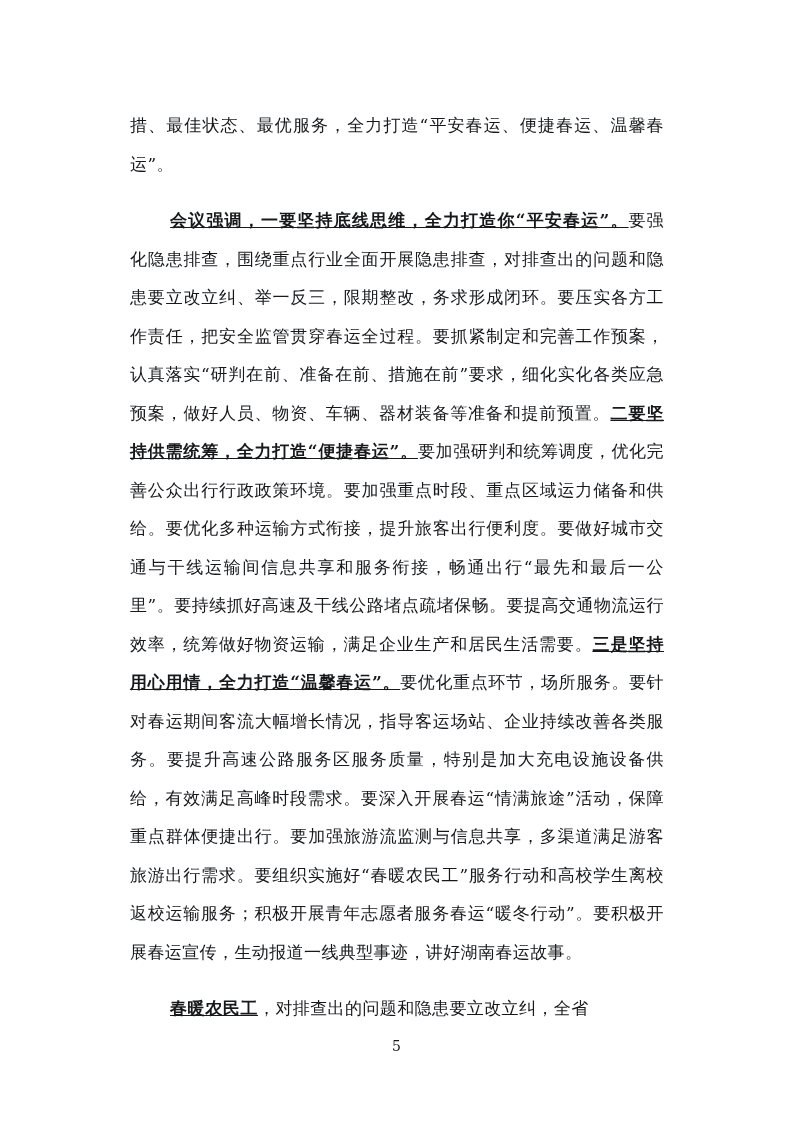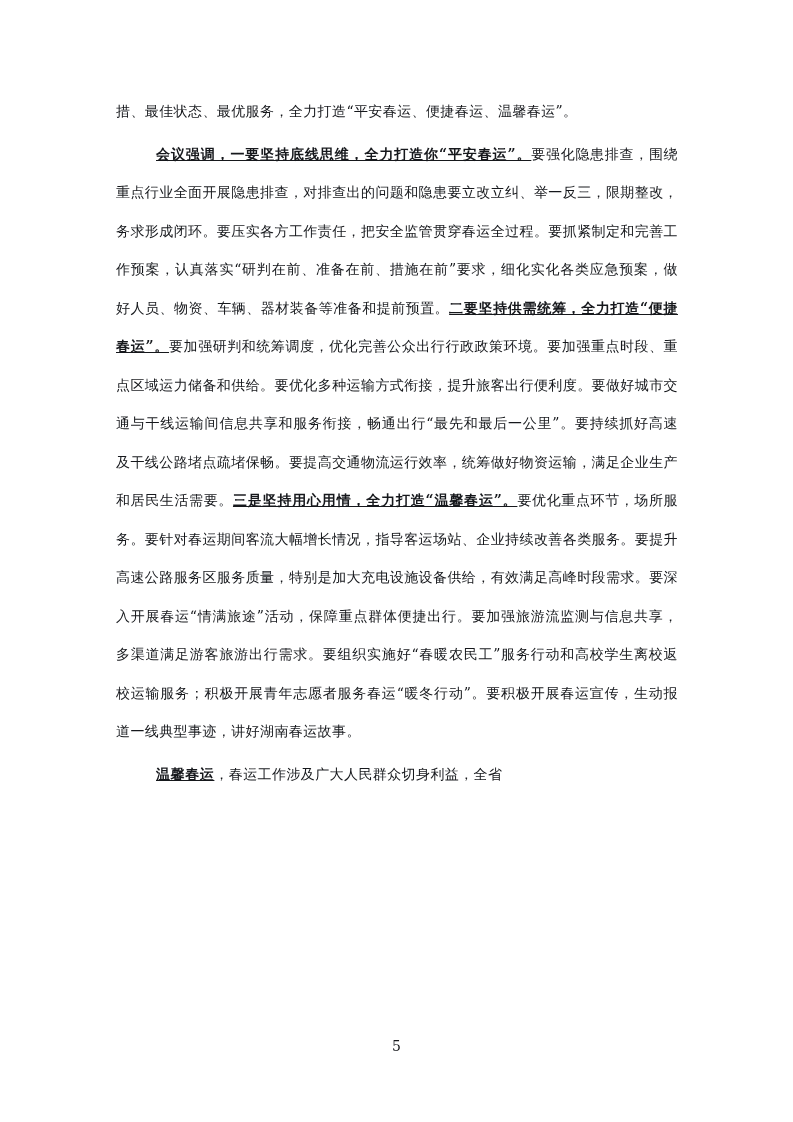--- a/index.html
+++ b/index.html
@@ -19,27 +19,27 @@
     overflow: hidden;
   }
   .content {
     position: absolute;
     left: 112px;
     top: 88px;
     width: 570px;
   }
   .para {
     font-family: "DejaVu Serif", serif;
-    font-size: 14px;
+    font-size: 17px;
     line-height: 38.5px;
     color: #16181c;
     text-align: justify;
     text-justify: inter-ideograph;
     letter-spacing: 0.4px;
-    margin: 4px;
+    margin: 18px;
     word-break: break-all;
   }
   .para + .para {
     margin-top: 0;
   }
   .indent {
     text-indent: 40px;
   }
   .b {
     font-weight: bold;
@@ -57,16 +57,16 @@
     color: #16181c;
   }
 </style>
 </head>
 <body>
 
 <div class="page">
   <div class="content">
     <p class="para" id="p1"><span>措、最佳状态、最优服务，全力打造“平安春运、便捷春运、温馨春运”。</span></p>
     <p class="para indent" id="p2"><span class="b">会议强调，一要坚持底线思维，全力打造你“平安春运”。</span><span>要强化隐患排查，围绕重点行业全面开展隐患排查，对排查出的问题和隐患要立改立纠、举一反三，限期整改，务求形成闭环。要压实各方工作责任，把安全监管贯穿春运全过程。要抓紧制定和完善工作预案，认真落实“研判在前、准备在前、措施在前”要求，细化实化各类应急预案，做好人员、物资、车辆、器材装备等准备和提前预置。</span><span class="b">二要坚持供需统筹，全力打造“便捷春运”。</span><span>要加强研判和统筹调度，优化完善公众出行行政政策环境。要加强重点时段、重点区域运力储备和供给。要优化多种运输方式衔接，提升旅客出行便利度。要做好城市交通与干线运输间信息共享和服务衔接，畅通出行“最先和最后一公里”。要持续抓好高速及干线公路堵点疏堵保畅。要提高交通物流运行效率，统筹做好物资运输，满足企业生产和居民生活需要。</span><span class="b">三是坚持用心用情，全力打造“温馨春运”。</span><span>要优化重点环节，场所服务。要针对春运期间客流大幅增长情况，指导客运场站、企业持续改善各类服务。要提升高速公路服务区服务质量，特别是加大充电设施设备供给，有效满足高峰时段需求。要深入开展春运“情满旅途”活动，保障重点群体便捷出行。要加强旅游流监测与信息共享，多渠道满足游客旅游出行需求。要组织实施好“春暖农民工”服务行动和高校学生离校返校运输服务；积极开展青年志愿者服务春运“暖冬行动”。要积极开展春运宣传，生动报道一线典型事迹，讲好湖南春运故事。</span></p>
-    <p class="para indent" id="p3"><span class="b">温馨春运</span><span>，春运工作涉及广大人民群众切身利益，全省</span></p>
+    <p class="para indent" id="p3"><span class="b">春暖农民工</span><span>，对排查出的问题和隐患要立改立纠，全省</span></p>
   </div>
   <div class="pagenum">5</div>
 </div>
 
 </body></html>

